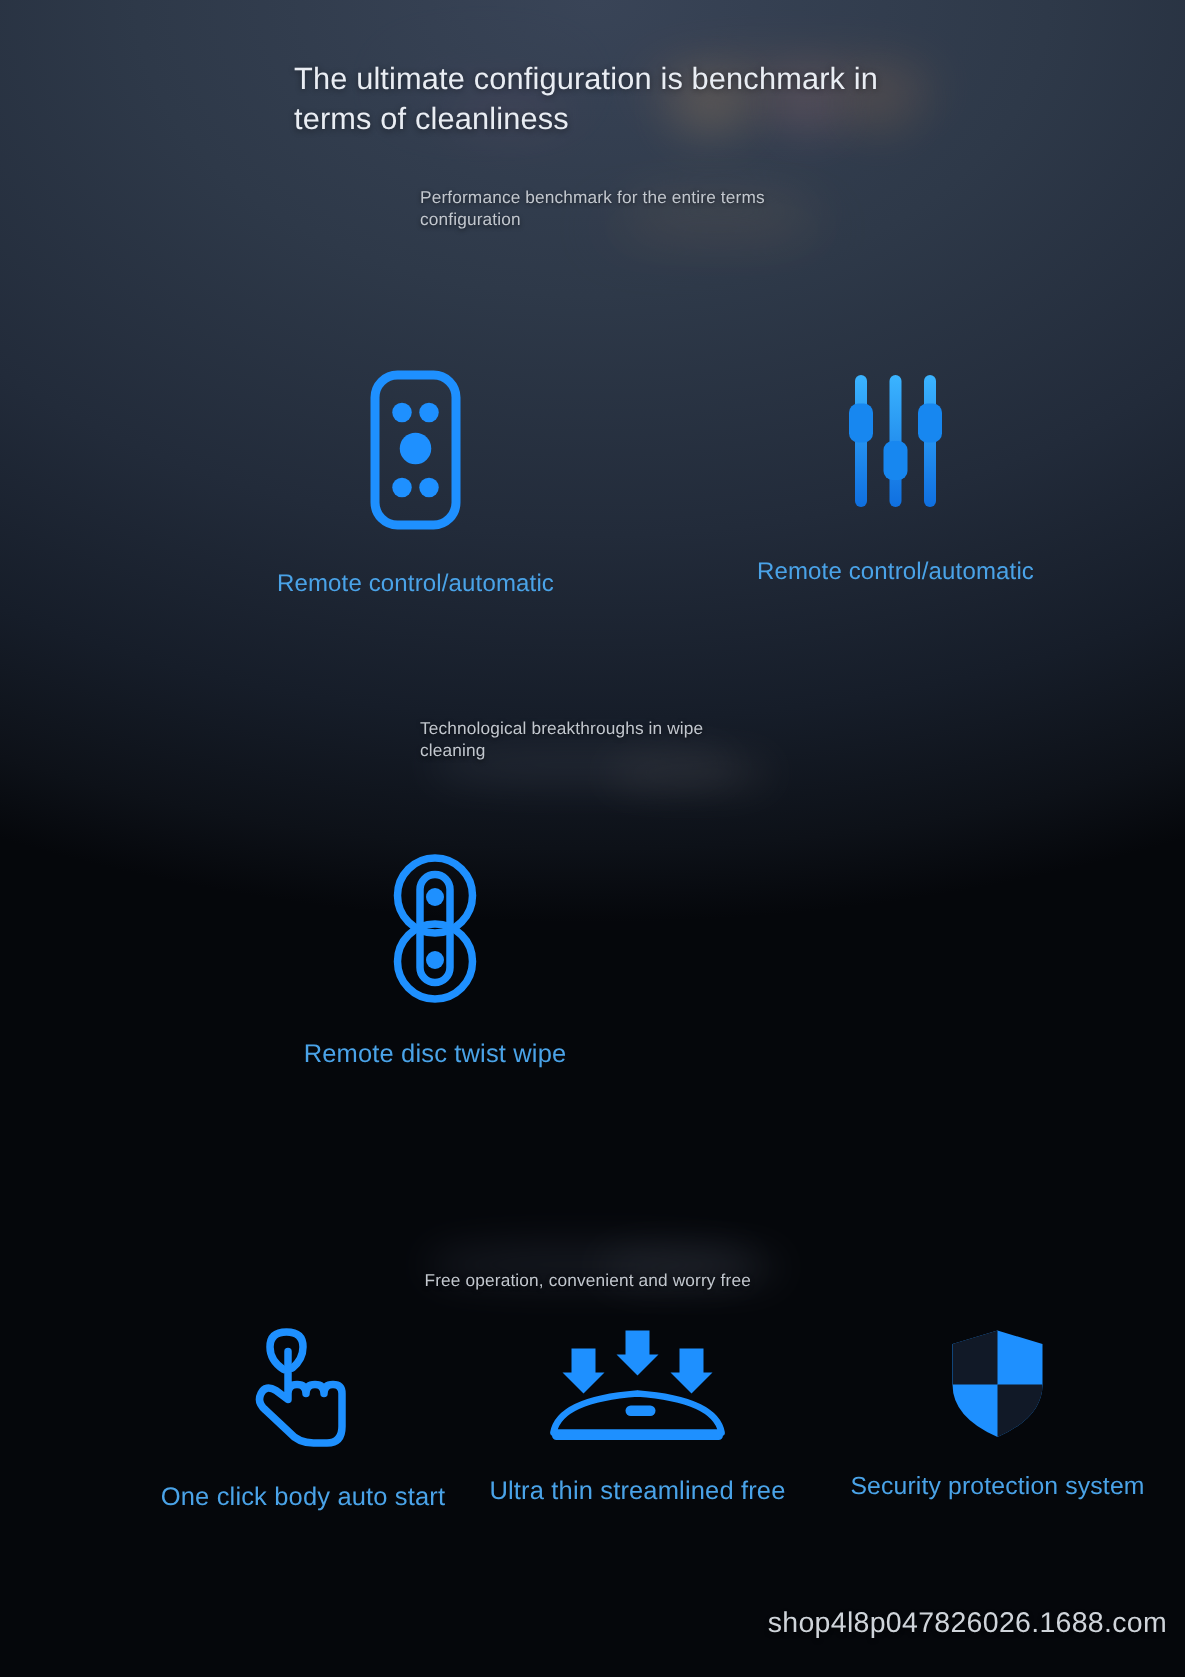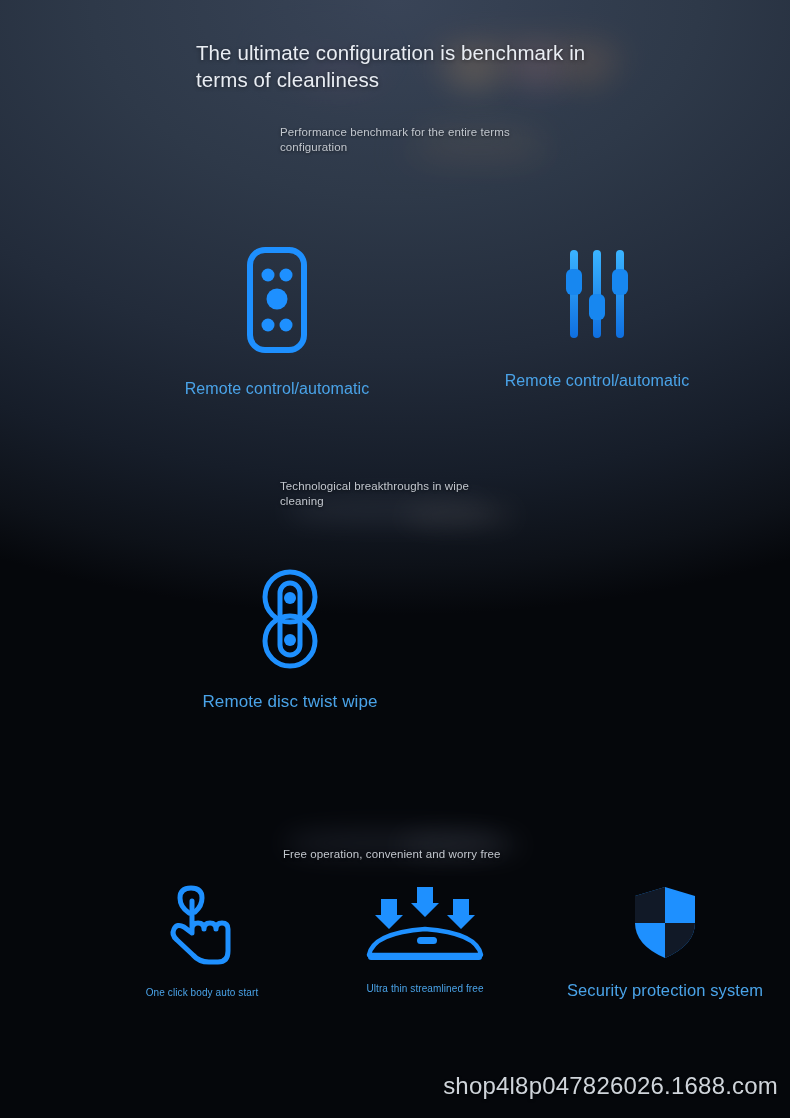--- a/index.html
+++ b/index.html
@@ -110,29 +110,29 @@
   .f2 { left: 440px;  top: 246px; width: 314px; }
   .f1 .flabel, .f2 .flabel { margin-top: 22px; font-size: 16px; }
 
   .f3 { left: 133px;  top: 568px; width: 314px; }
   .f4 { left: 383px;  top: 568px; width: 314px; }
   .f3 .flabel, .f4 .flabel { margin-top: 18px; font-size: 17px; }
 
   .f5 { left: 45px;   top: 885px; width: 314px; }
   .f6 { left: 268px;  top: 885px; width: 314px; }
   .f7 { left: 508px;  top: 885px; width: 314px; }
-  .f5 .flabel, .f6 .flabel, .f7 .flabel { margin-top: 16px; font-size: 10px; }
+  .f5 .flabel, .f6 .flabel, .f7 .flabel { margin-top: 16px; font-size: 17px; }
   .f7 .flabel { font-size: 16.5px; }
 
   
   .footer-url {
     position: absolute;
     right: 12px;
     top: 1072px;
-    font-size: 24px;
+    font-size: 19px;
     color: #cfd4da;
     letter-spacing: .2px;
     text-shadow: 0 1px 3px rgba(0,0,0,.6);
   }
 </style>
 </head>
 <body>
 
 <div id="page">
 

